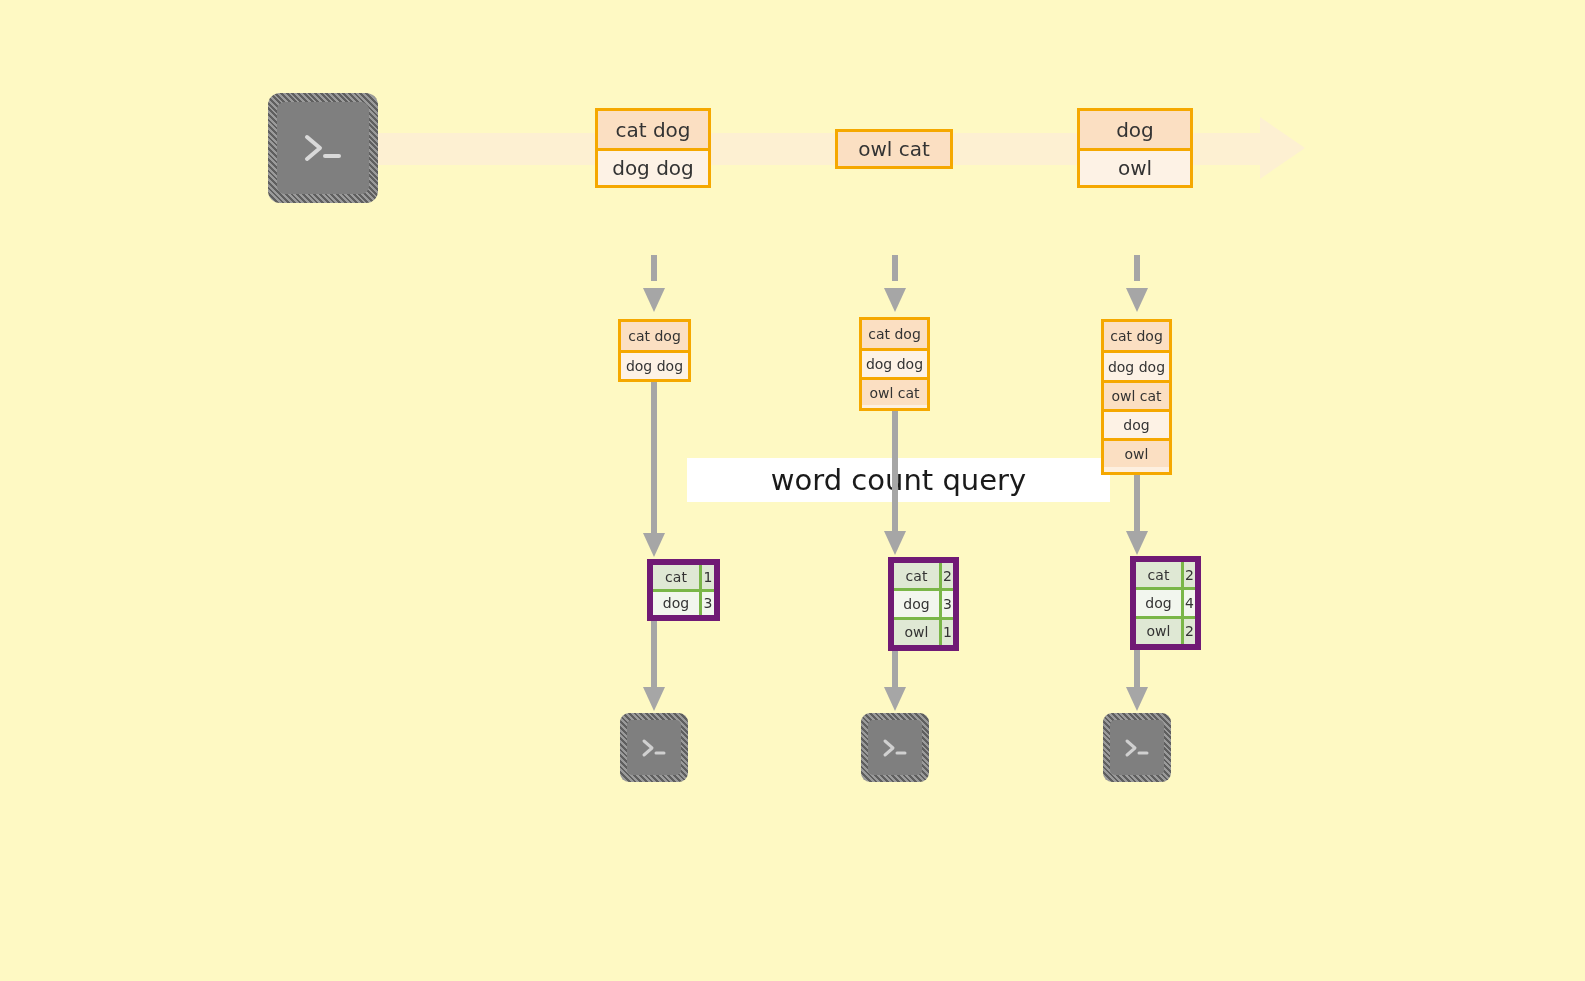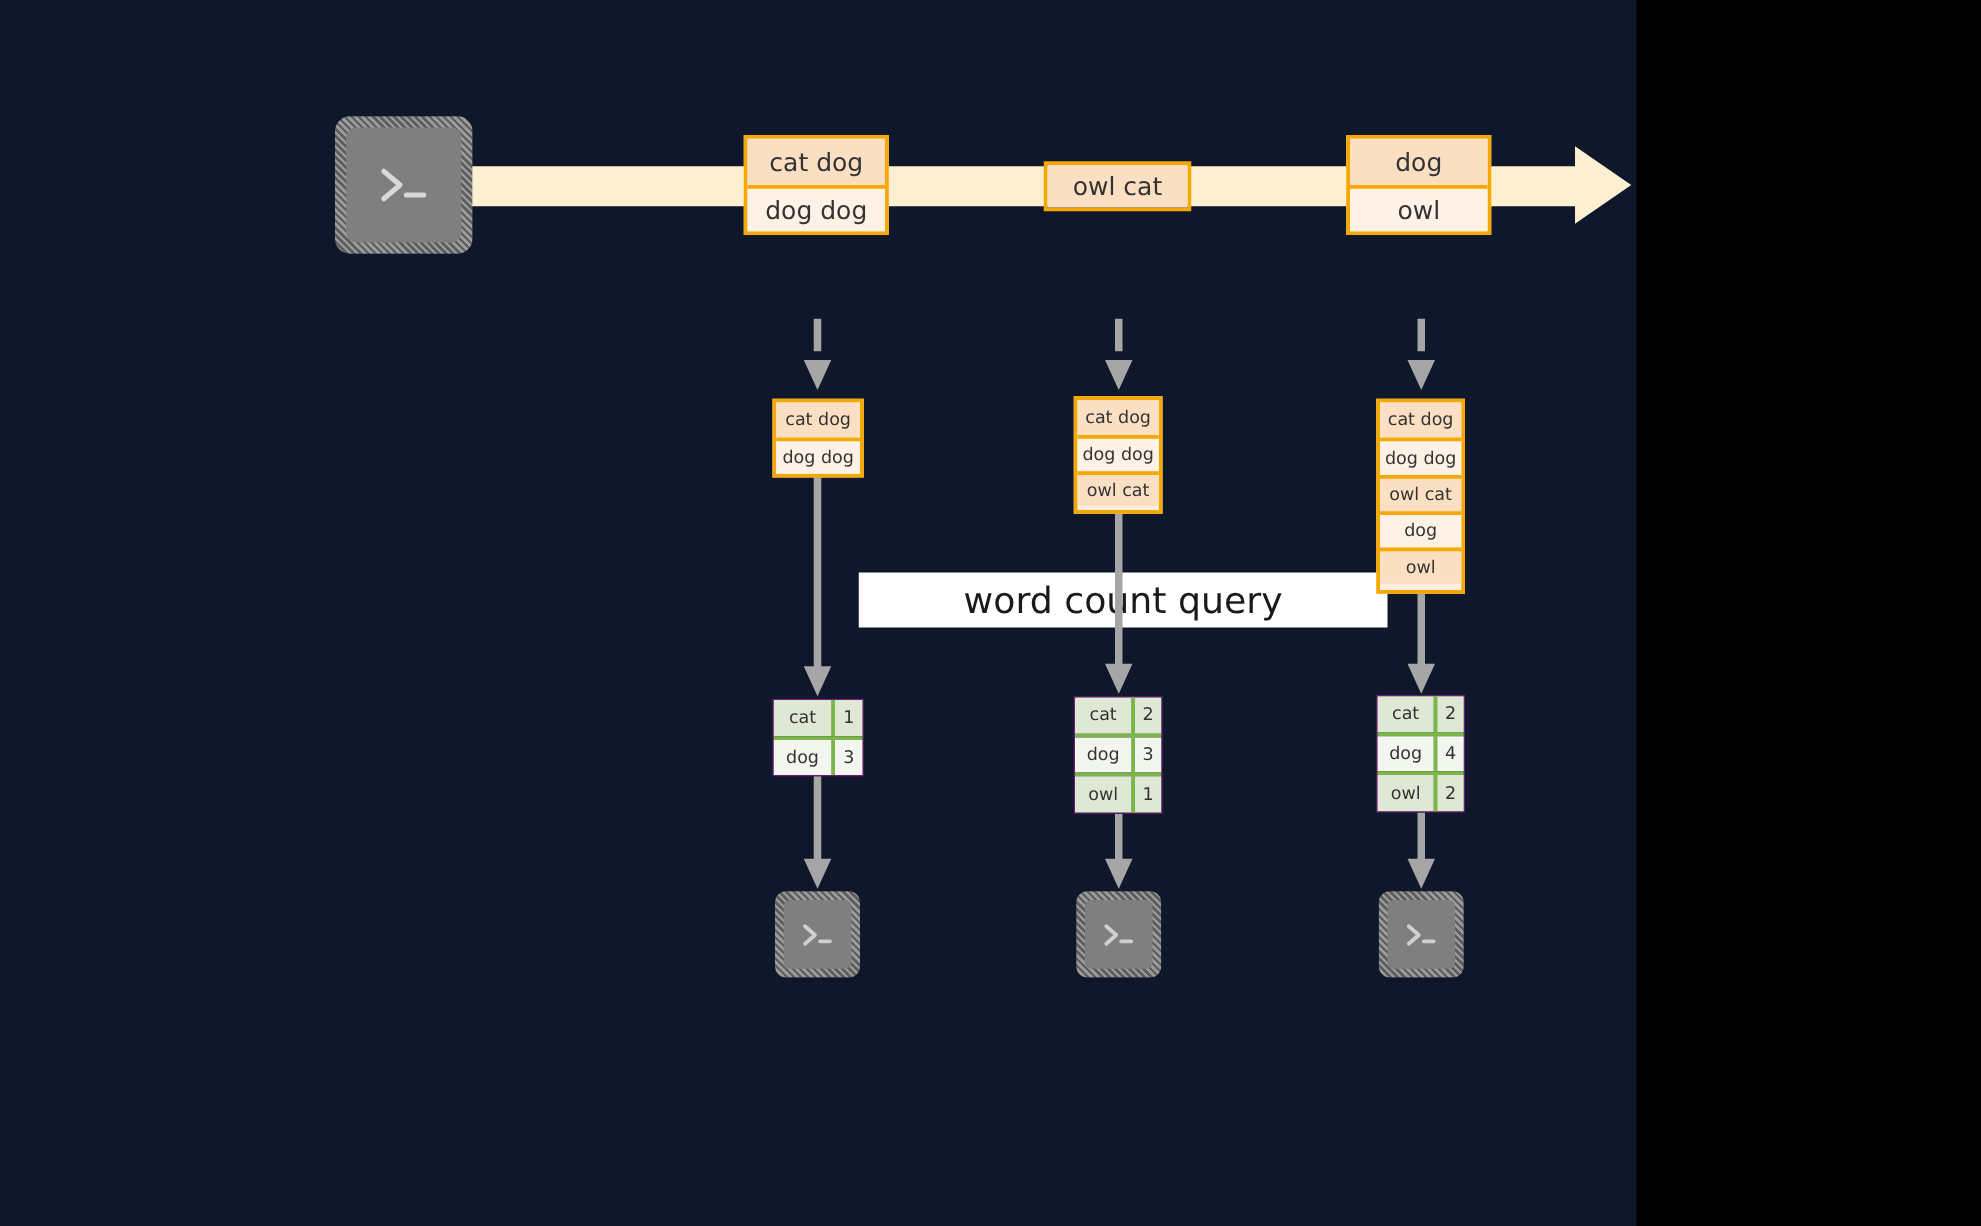--- a/index.html
+++ b/index.html
@@ -2,23 +2,23 @@
 <html><head>
 <meta charset="utf-8">
 <style>
   html, body {
     margin: 0;
     padding: 0;
     background: #000000;
   }
   #canvas {
     position: relative;
-    width: 1309px;
+    width: 1585px;
     height: 981px;
-    background: #0f172a;
+    background: #fef9c3;
     font-family: "DejaVu Sans", sans-serif;
     overflow: hidden;
   }
 
   
   .term {
     position: absolute;
     box-sizing: border-box;
     background: #7f7f7f;
     border-radius: 12px;
@@ -67,24 +67,25 @@
     white-space: nowrap;
   }
   .rec .row.dark  { background: #fbdfc2; }
   .rec .row.light { background: #fdf2e5; }
   .rec .row.sep   { border-top: 3px solid #f5a800; }
 
   
   .tbl {
     position: absolute;
     box-sizing: border-box;
-    border: 1px solid #701a75;
+    border: 6px solid #701a75;
     z-index: 5;
     display: flex;
     flex-direction: column;
+    margin-left: 29px;
   }
   .tbl .trow {
     box-sizing: border-box;
     display: flex;
     flex: 1 1 0;
   }
   .tbl .trow.sep { border-top: 3px solid #7ab648; }
   .tbl .cell {
     box-sizing: border-box;
     display: flex;

